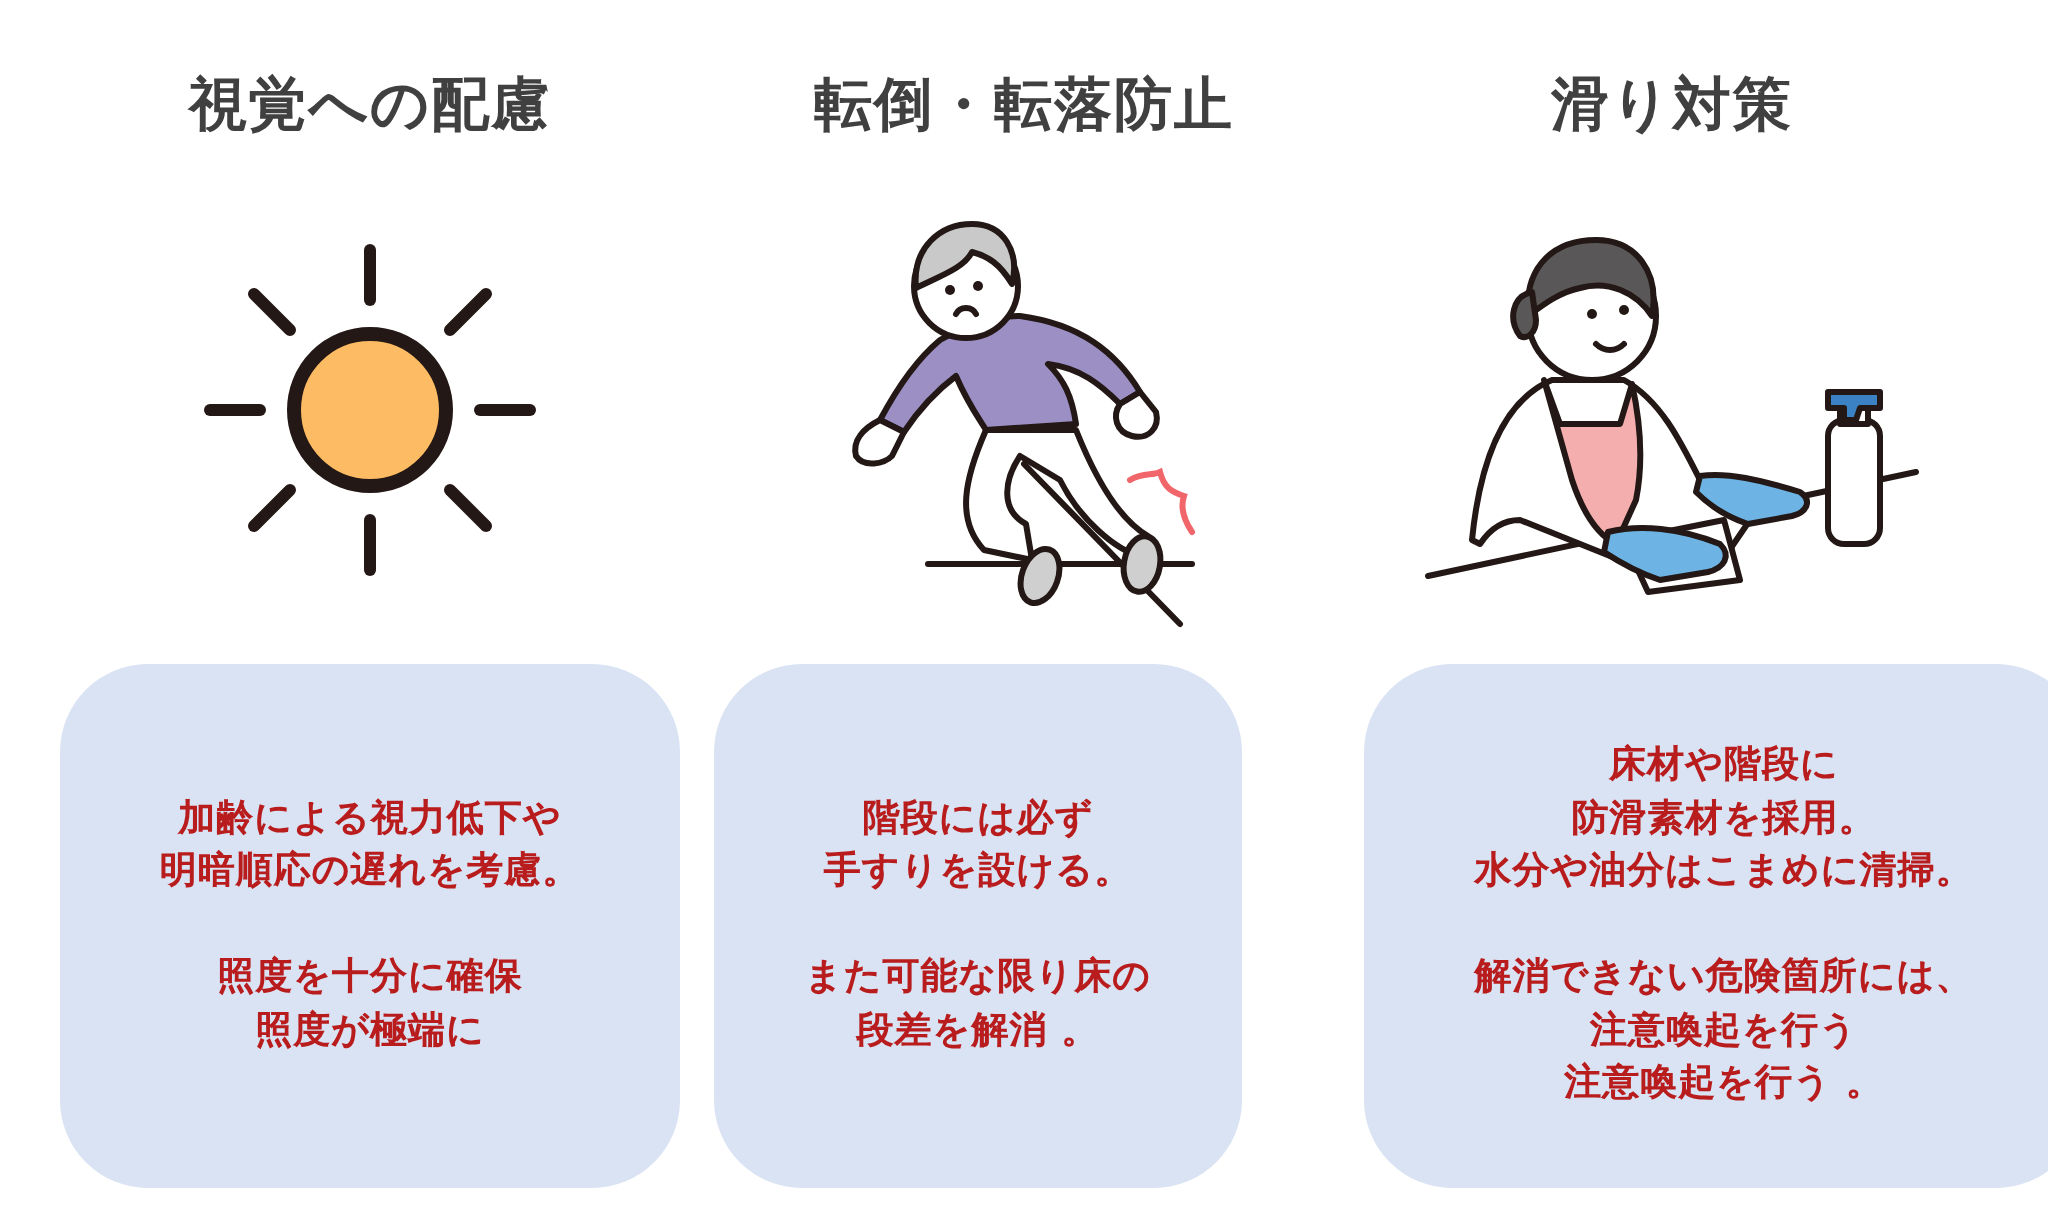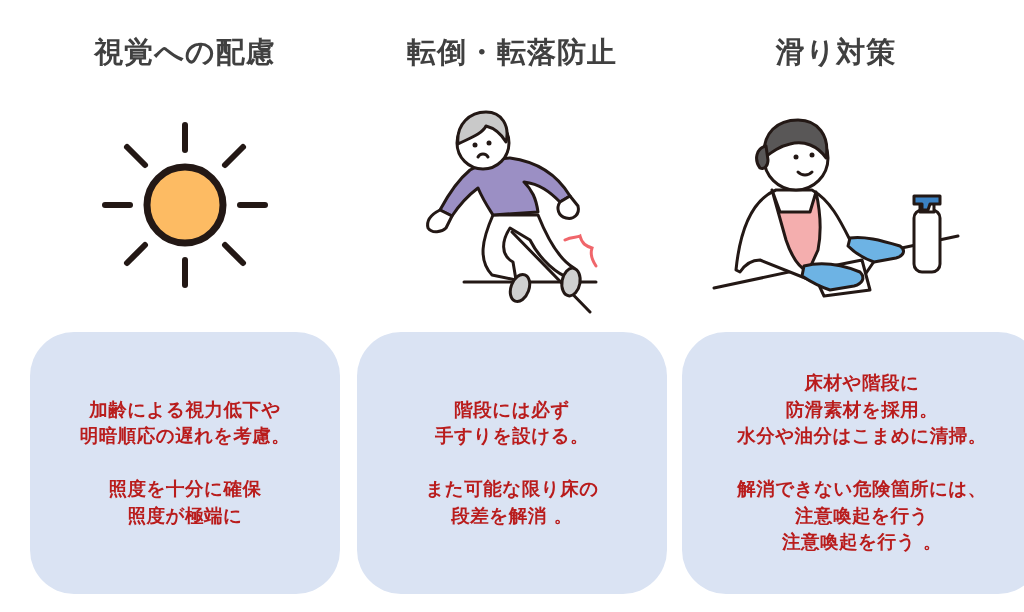--- a/index.html
+++ b/index.html
@@ -67,21 +67,21 @@
     <circle cx="83" cy="43" r="26" fill="#ffffff"></circle>
     <path d="M58 44 C56 24 70 12 86 12 C102 12 110 26 106 42 C100 32 94 28 86 26 C82 34 70 38 58 44 Z" fill="#c9c9c9"></path>
     <circle cx="75" cy="45" r="2.5" fill="#231815" stroke="none"></circle>
     <circle cx="89" cy="43" r="2.5" fill="#231815" stroke="none"></circle>
     <path d="M78 57 C80 53 86 53 88 57" fill="none"></path>
   </g>
 
   <path d="M165 140 C172 136 176 138 180 136 C182 144 186 146 192 148 C190 154 192 160 196 166" fill="none" stroke="#f0666b" stroke-width="3" stroke-linecap="round"></path>
 </svg>
 
-<div class="card" style="left:357px;width:310px;">
+<div class="card" style="left:357px;width:264px;">
   <div class="card-text">
     <span class="line">階段には必ず</span>
     <span class="line">手すりを設ける。</span>
     <span class="gap"></span>
     <span class="line">また可能な限り床の</span>
     <span class="line">段差を解消 。</span>
   </div>
 </div>
 
 <div class="col-title" style="left:682px;width:308px;">滑り対策</div>

